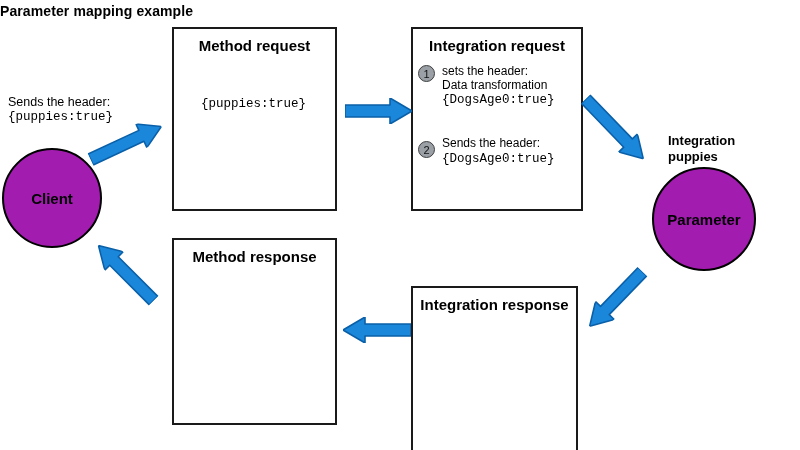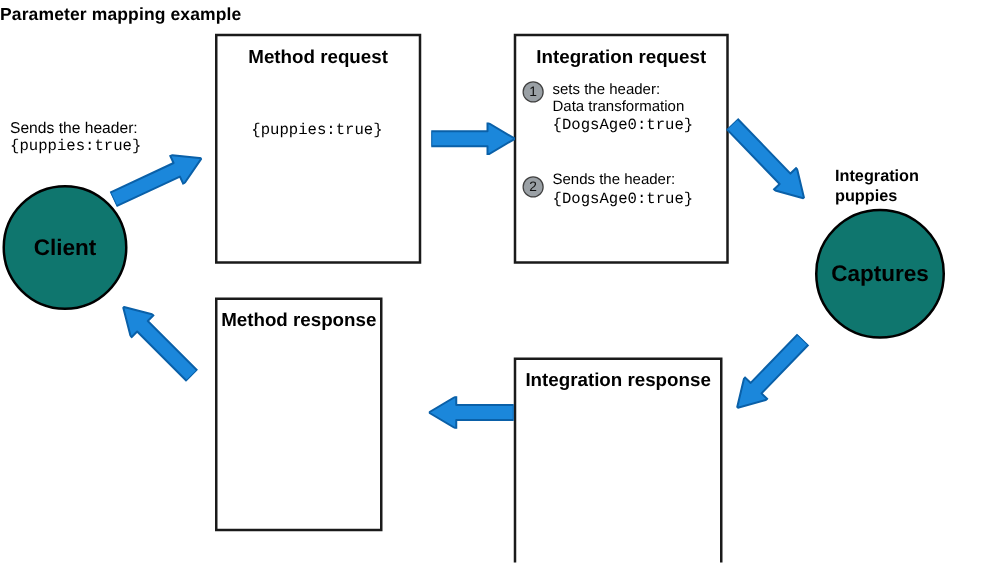--- a/index.html
+++ b/index.html
@@ -20,22 +20,22 @@
     background:#fff;
   }
   .box-title{
     text-align:center;margin-top:8px;
     font-size:15px;font-weight:600;
   }
   .sans-note{font-size:12.5px;line-height:15px;}
   .mono{font-family:Liberation Mono, monospace;font-size:12.5px;line-height:15px;}
   .node-circle{
     box-sizing:border-box;border:2.5px solid #000;border-radius:50%;
-    background:#0f766e;display:flex;align-items:center;justify-content:center;
-    font-size:18px;font-weight:600;
+    background:#a21caf;display:flex;align-items:center;justify-content:center;
+    font-size:15px;font-weight:600;
   }
   .endpoint-label{font-size:13px;font-weight:600;line-height:16px;}
   .step-row{display:flex;align-items:flex-start;}
   .step-badge{
     box-sizing:border-box;width:17px;height:17px;border-radius:50%;
     background:var(--step-circle-fill,#9aa0a5);
     border:1.5px solid var(--step-circle-border,#404040);
     display:flex;align-items:center;justify-content:center;
     font-size:11px;color:#111;flex:0 0 17px;
   }
@@ -84,35 +84,35 @@
 
   <div class="abs step-row" style="left:5px;top:108px;">
     <div class="step-badge" style="margin-top:4px;">2</div>
     <div class="step-text">
       <div>Sends the header:</div>
       <div class="mono">{DogsAge0:true}</div>
     </div>
   </div>
 </div>
 
-<div class="abs stage-box" style="left:172px;top:238px;width:134px;height:187px;">
+<div class="abs stage-box" style="left:172px;top:238px;width:165px;height:187px;">
   <div class="box-title">Method response</div>
 </div>
 
 <div class="abs stage-box" style="left:411px;top:238px;width:167px;height:187px;margin-top:48px;">
   <div class="box-title">Integration response</div>
 </div>
 
 <div class="abs endpoint-label" style="left:668px;top:133px;">
   <div>Integration</div>
   <div>puppies</div>
 </div>
 
 <div class="abs node-circle" style="left:652px;top:167px;width:104px;height:104px;">
-  <span>Captures</span>
+  <span>Parameter</span>
 </div>
 
 <div class="abs" style="left:87px;top:129.5px;transform:rotate(-25deg);transform-origin:center;">
   <svg class="block-arrow" width="78" height="26" viewBox="0 0 78 26">
     <polygon points="0,7 56,7 56,0 78,13 56,26 56,19 0,19"></polygon>
   </svg>
 </div>
 
 <div class="abs" style="left:345px;top:97.5px;">
   <svg class="block-arrow" width="67" height="26" viewBox="0 0 67 26">

